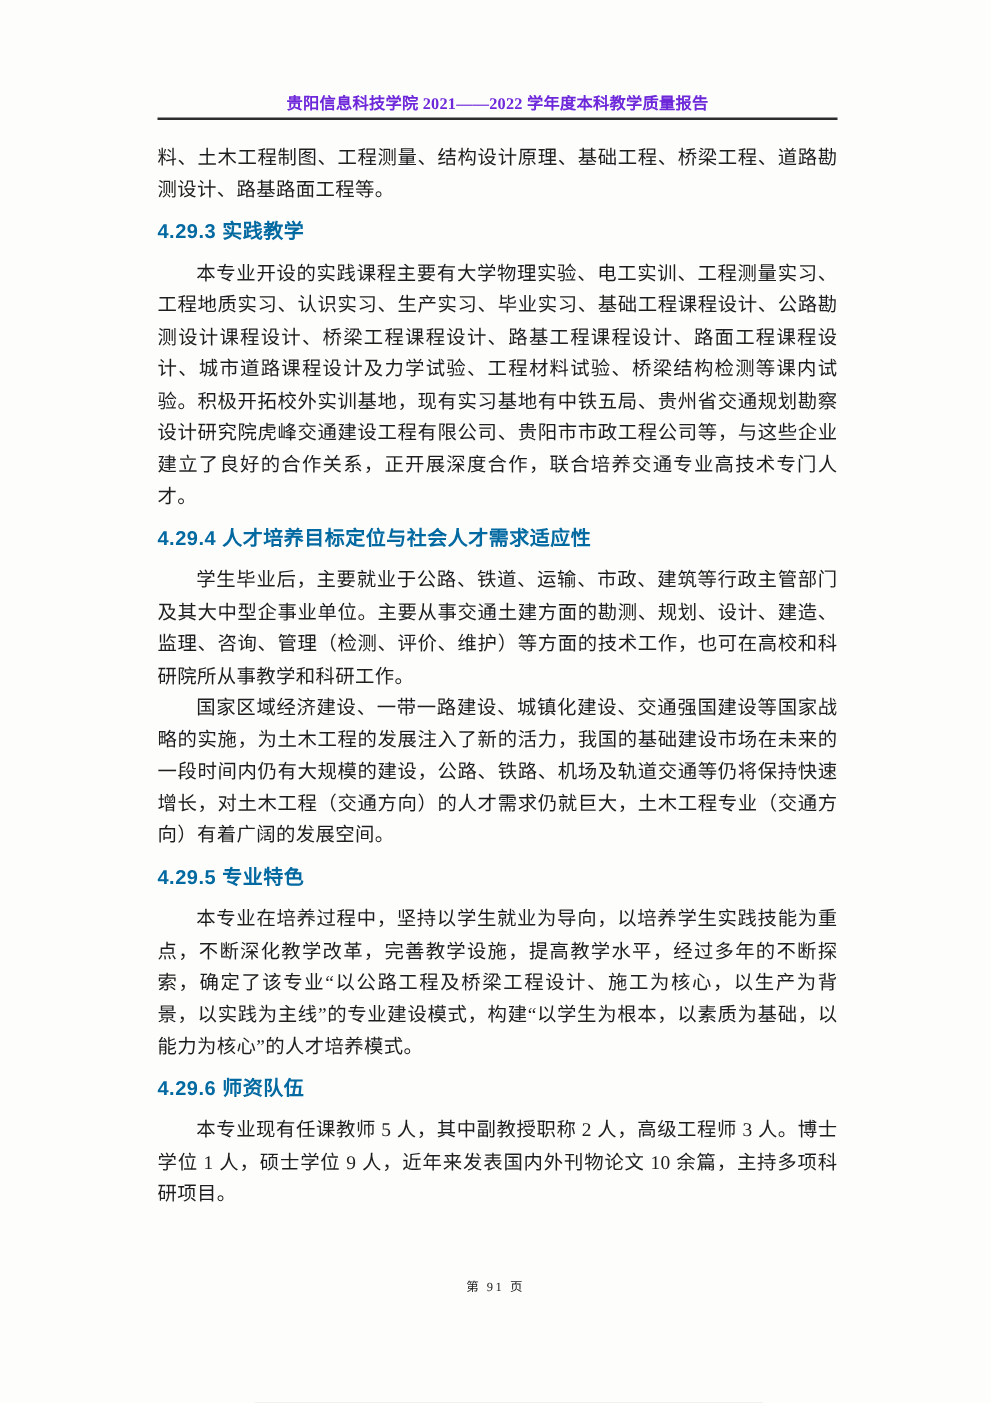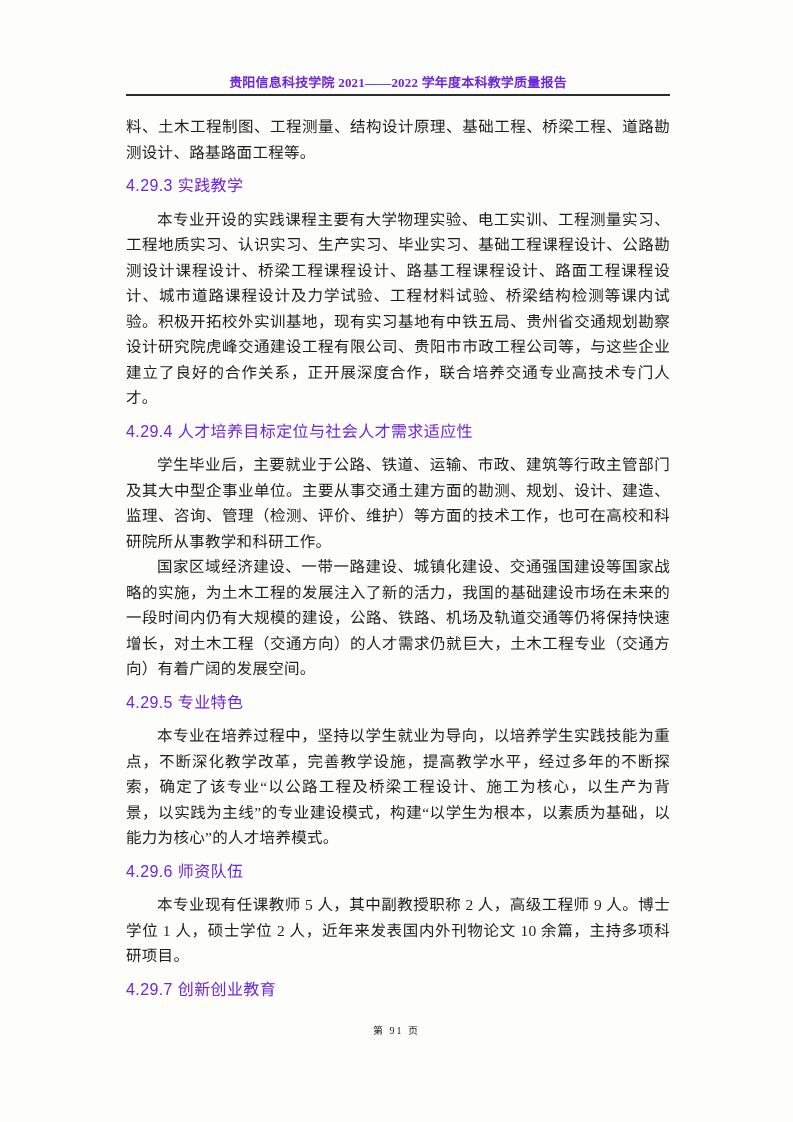--- a/index.html
+++ b/index.html
@@ -50,22 +50,22 @@
     margin: 0;
     text-indent: 2em;
     letter-spacing: 0.3px;
   }
   .para.no-indent {
     text-indent: 0;
   }
   .section-heading {
     font-family: "Liberation Sans", "DejaVu Sans", sans-serif;
     font-size: 16px;
-    font-weight: 400;
-    color: #6d28d9;
+    font-weight: 700;
+    color: #0369a1;
     line-height: 25.5px;
     margin: 8px 0 8px 0;
     letter-spacing: 0.4px;
   }
   
   .page-footer {
     position: absolute;
     top: 1020px;
     left: 0;
     width: 100%;
@@ -97,23 +97,22 @@
     <p class="para">本专业开设的实践课程主要有大学物理实验、电工实训、工程测量实习、工程地质实习、认识实习、生产实习、毕业实习、基础工程课程设计、公路勘测设计课程设计、桥梁工程课程设计、路基工程课程设计、路面工程课程设计、城市道路课程设计及力学试验、工程材料试验、桥梁结构检测等课内试验。积极开拓校外实训基地，现有实习基地有中铁五局、贵州省交通规划勘察设计研究院虎峰交通建设工程有限公司、贵阳市市政工程公司等，与这些企业建立了良好的合作关系，正开展深度合作，联合培养交通专业高技术专门人才。</p>
 
     <h3 class="section-heading">4.29.4 人才培养目标定位与社会人才需求适应性</h3>
     <p class="para">学生毕业后，主要就业于公路、铁道、运输、市政、建筑等行政主管部门及其大中型企事业单位。主要从事交通土建方面的勘测、规划、设计、建造、监理、咨询、管理（检测、评价、维护）等方面的技术工作，也可在高校和科研院所从事教学和科研工作。</p>
     <p class="para">国家区域经济建设、一带一路建设、城镇化建设、交通强国建设等国家战略的实施，为土木工程的发展注入了新的活力，我国的基础建设市场在未来的一段时间内仍有大规模的建设，公路、铁路、机场及轨道交通等仍将保持快速增长，对土木工程（交通方向）的人才需求仍就巨大，土木工程专业（交通方向）有着广阔的发展空间。</p>
 
     <h3 class="section-heading">4.29.5 专业特色</h3>
     <p class="para">本专业在培养过程中，坚持以学生就业为导向，以培养学生实践技能为重点，不断深化教学改革，完善教学设施，提高教学水平，经过多年的不断探索，确定了该专业“以公路工程及桥梁工程设计、施工为核心，以生产为背景，以实践为主线”的专业建设模式，构建“以学生为根本，以素质为基础，以能力为核心”的人才培养模式。</p>
 
     <h3 class="section-heading">4.29.6 师资队伍</h3>
-    <p class="para">本专业现有任课教师 5 人，其中副教授职称 2 人，高级工程师 9 人。博士学位 1 人，硕士学位 2 人，近年来发表国内外刊物论文 10 余篇，主持多项科研项目。</p>
+    <p class="para">本专业现有任课教师 5 人，其中副教授职称 2 人，高级工程师 3 人。博士学位 1 人，硕士学位 9 人，近年来发表国内外刊物论文 10 余篇，主持多项科研项目。</p>
 
-    <h3 class="section-heading">4.29.7 创新创业教育</h3>
 
   </main>
 
   <footer class="page-footer">
     <span class="page-number">第 91 页</span>
   </footer>
 
 </div>
 
 </body></html>

